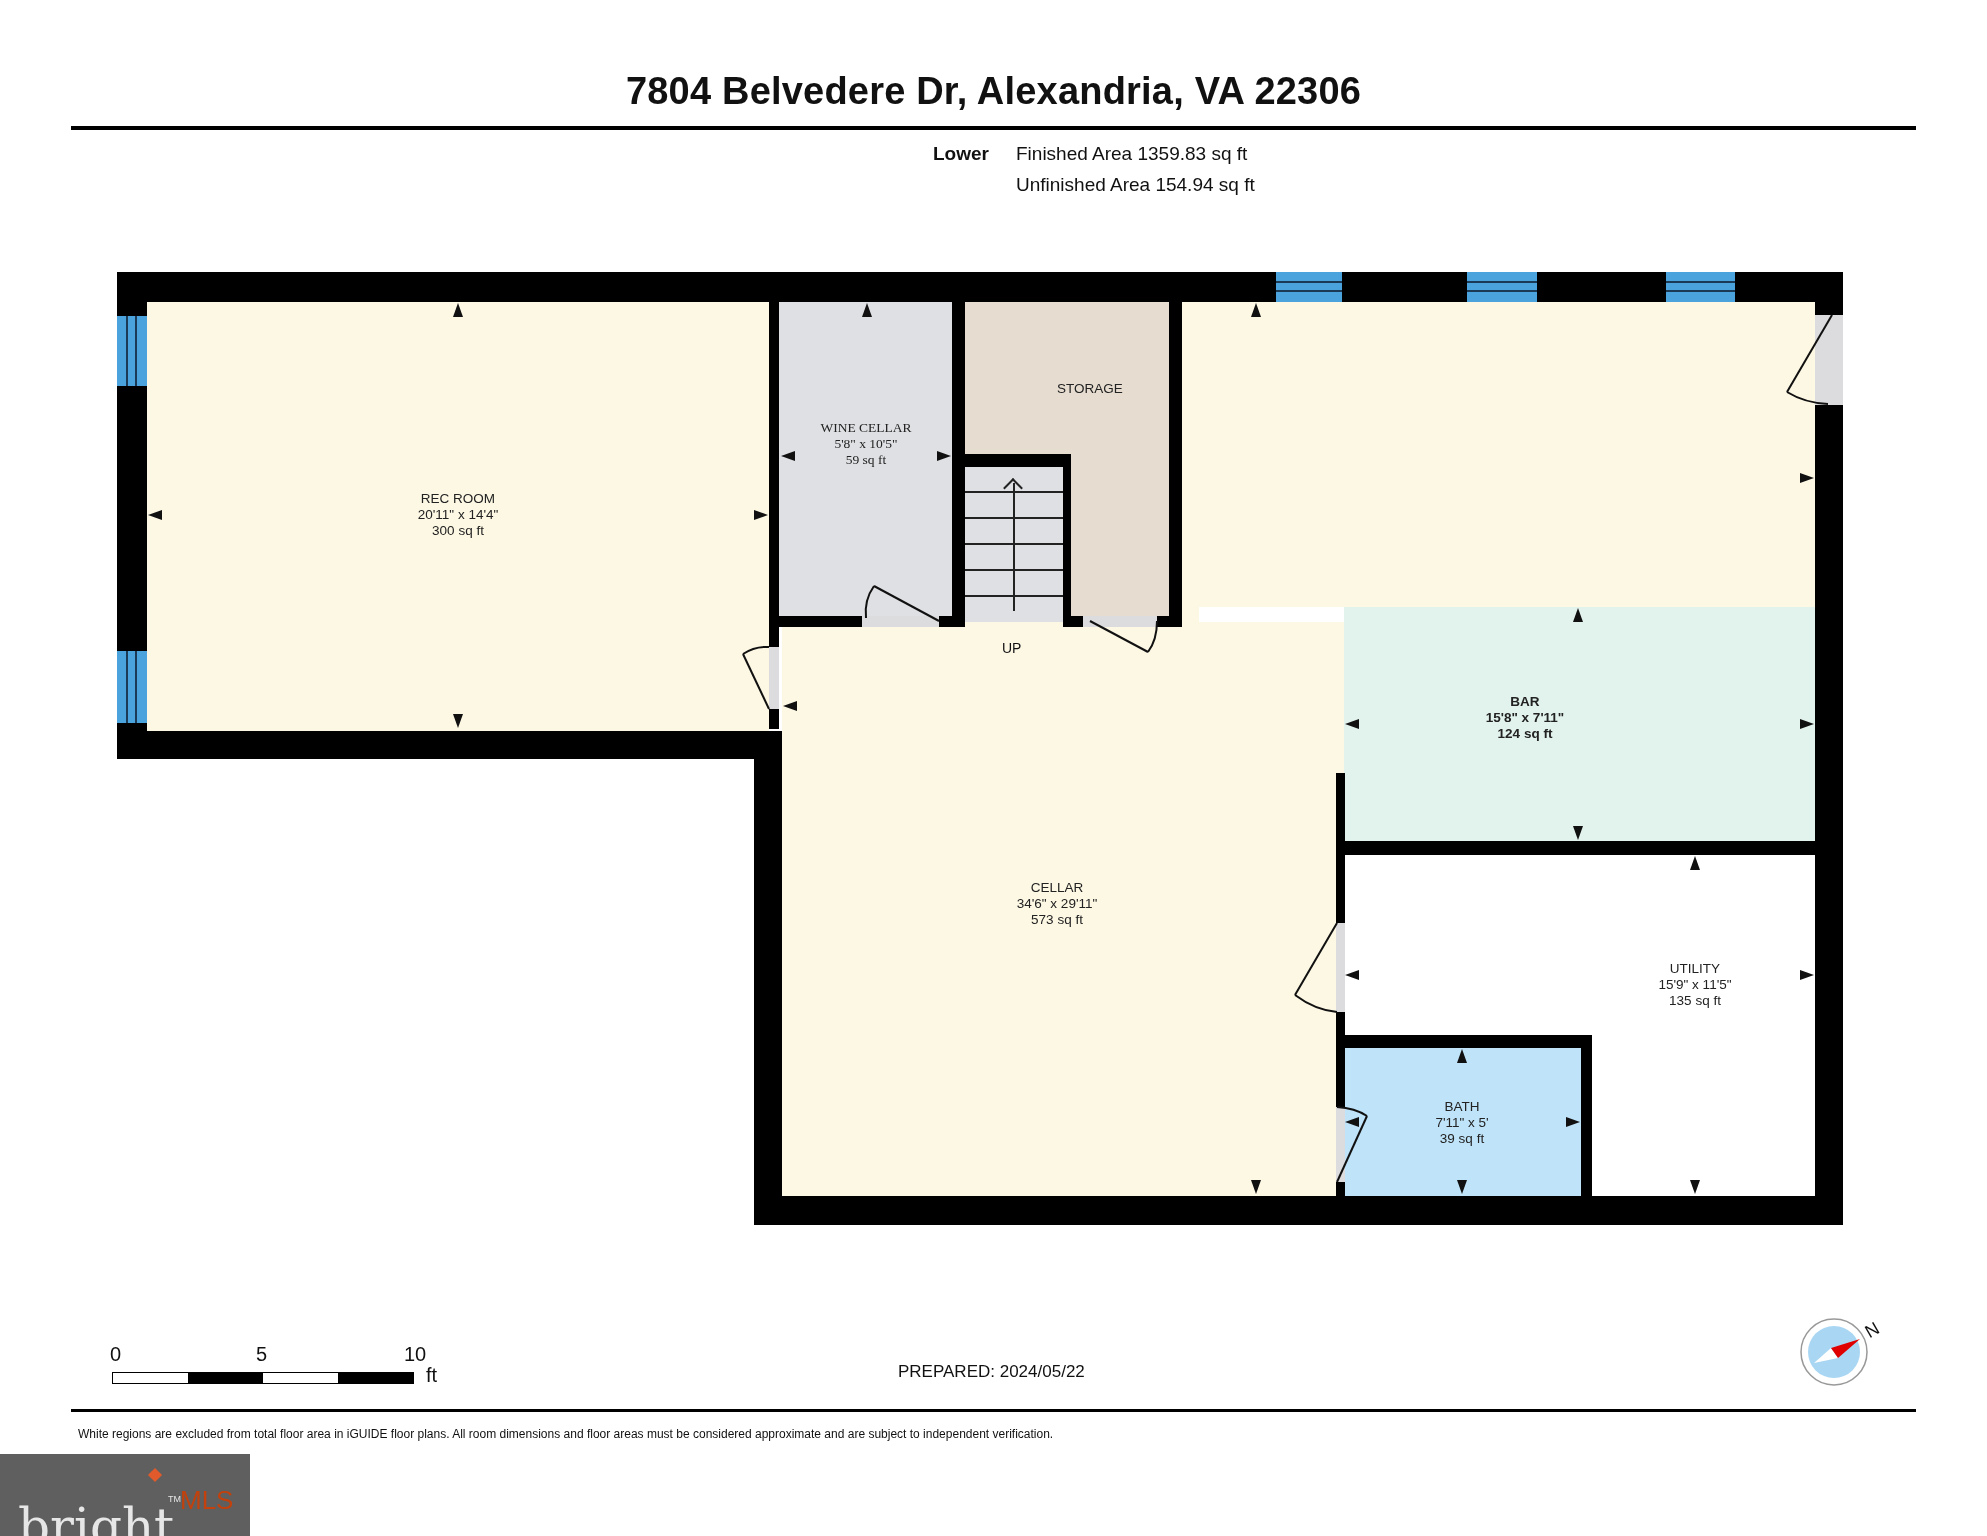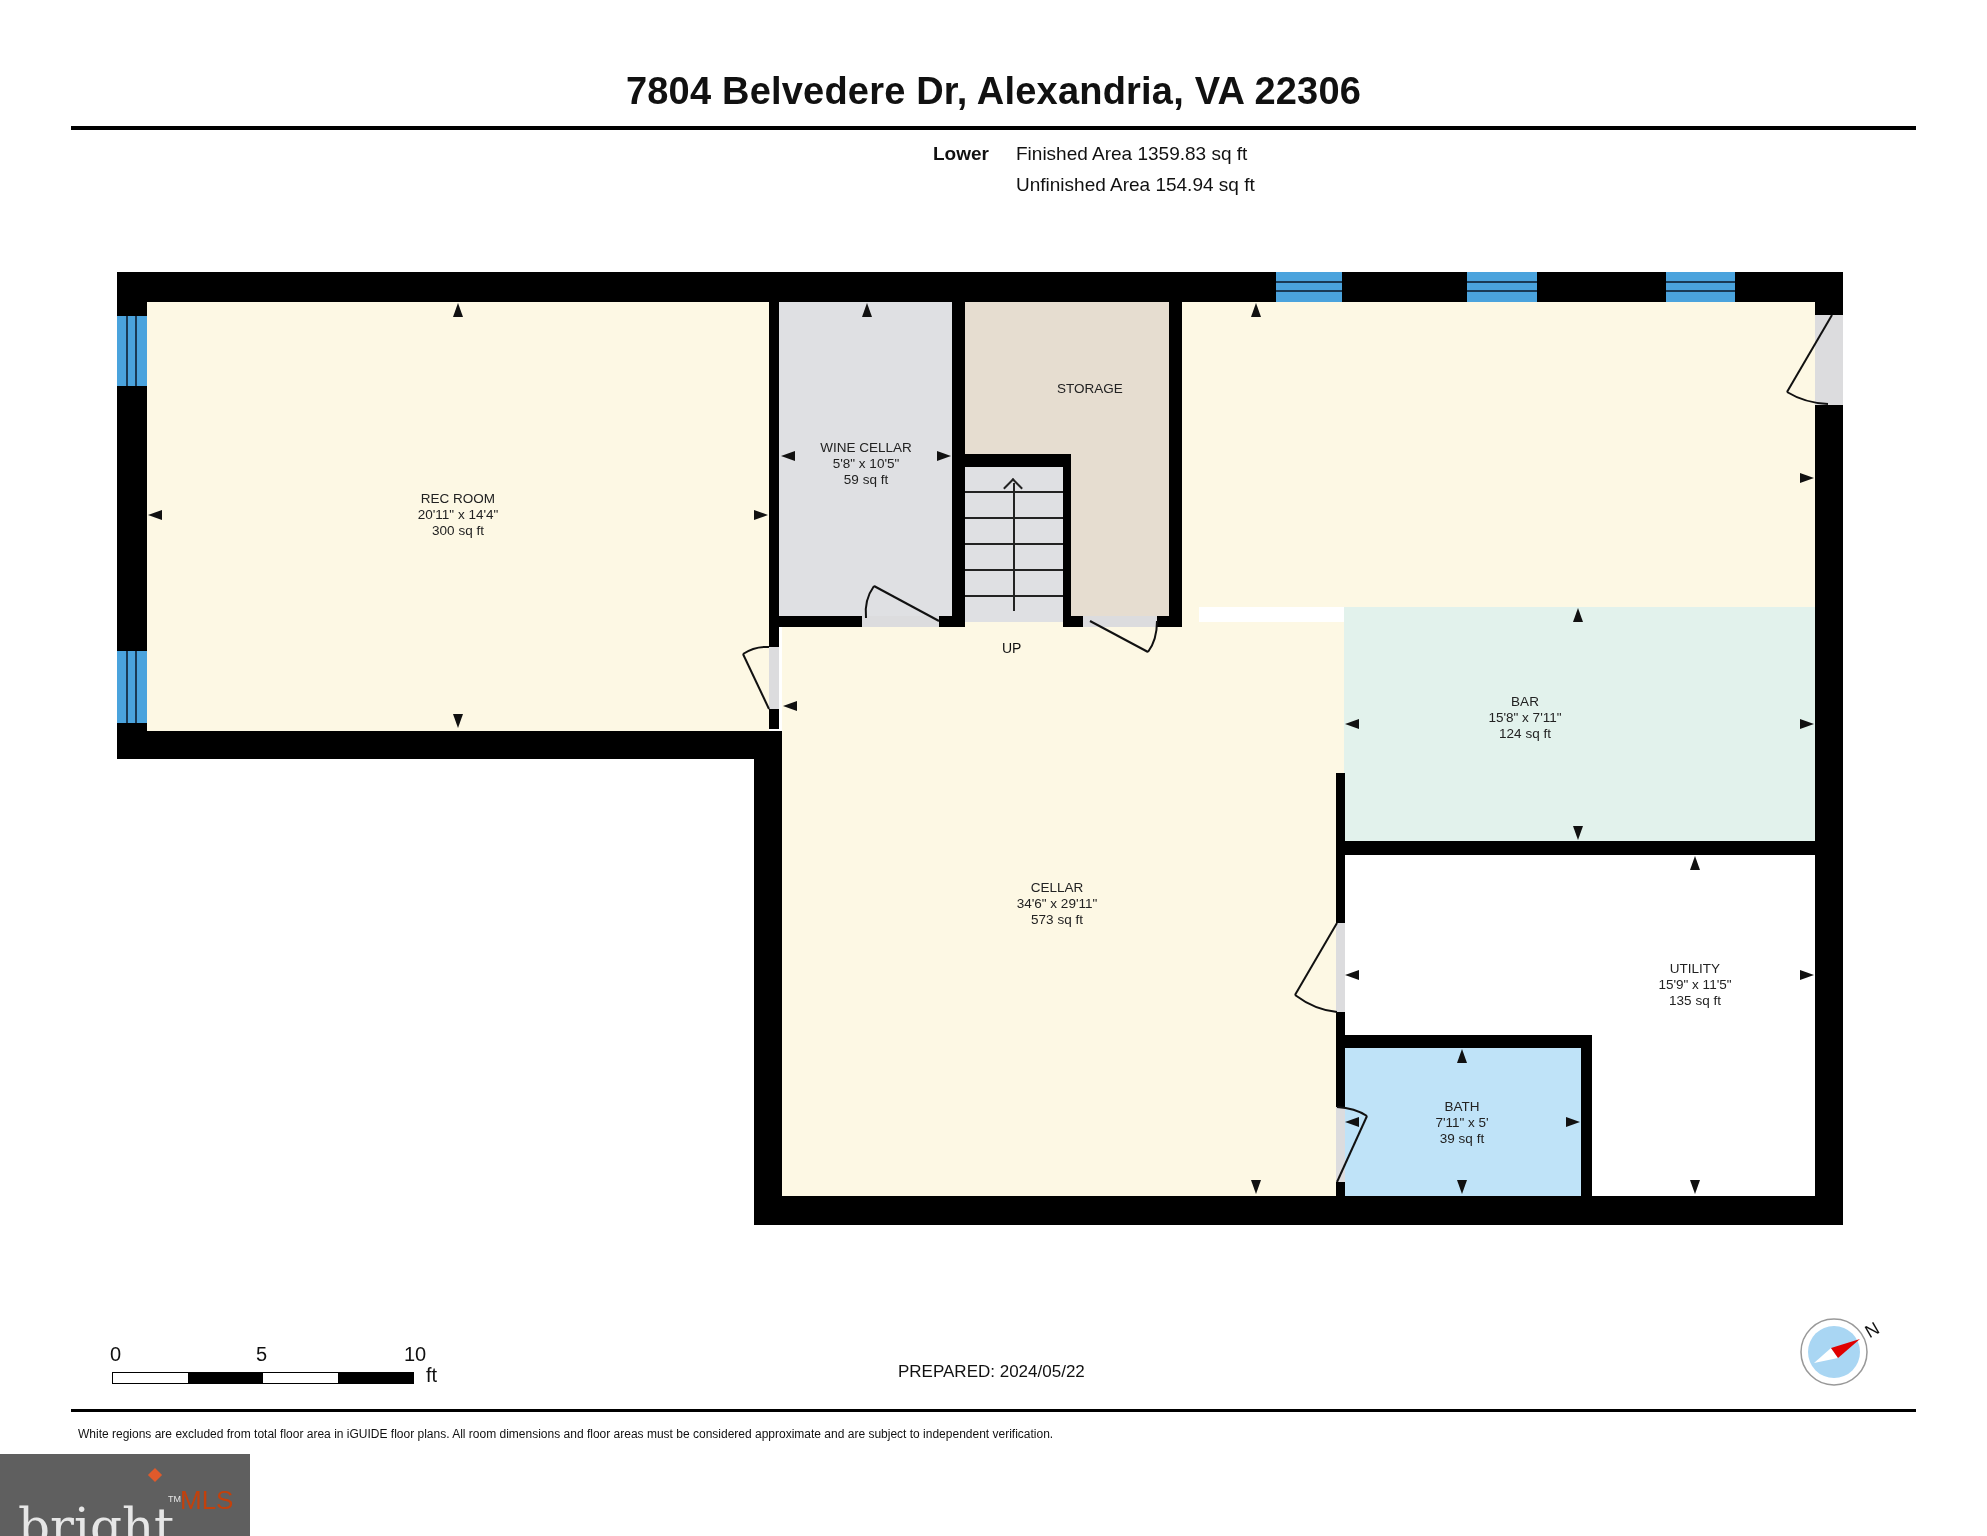--- a/index.html
+++ b/index.html
@@ -145,34 +145,34 @@
   <div class="arrow a-up" style="left:1457px; top:1049px;"></div>
   <div class="arrow a-down" style="left:1457px; top:1180px;"></div>
   <div class="arrow a-left" style="left:1345px; top:1117px;"></div>
   <div class="arrow a-right" style="left:1566px; top:1117px;"></div>
 
   <div class="room-label" style="left:458px; top:491px;">
     <div>REC ROOM</div>
     <div>20'11" x 14'4"</div>
     <div>300 sq ft</div>
   </div>
-  <div class="room-label" style="left:866px; top:440px;">
+  <div class="room-label" style="left:866px; top:420px;font-family:Liberation Serif, serif;">
     <div>WINE CELLAR</div>
     <div>5'8" x 10'5"</div>
     <div>59 sq ft</div>
   </div>
   <div class="room-label" style="left:1090px; top:381px;">
     <div>STORAGE</div>
   </div>
   <div class="room-label" style="left:1057px; top:880px;">
     <div>CELLAR</div>
     <div>34'6" x 29'11"</div>
     <div>573 sq ft</div>
   </div>
-  <div class="room-label" style="left:1525px; top:694px;">
+  <div class="room-label" style="left:1525px; top:694px;font-weight:bold;">
     <div>BAR</div>
     <div>15'8" x 7'11"</div>
     <div>124 sq ft</div>
   </div>
   <div class="room-label" style="left:1695px; top:961px;">
     <div>UTILITY</div>
     <div>15'9" x 11'5"</div>
     <div>135 sq ft</div>
   </div>
   <div class="room-label" style="left:1462px; top:1099px;">

